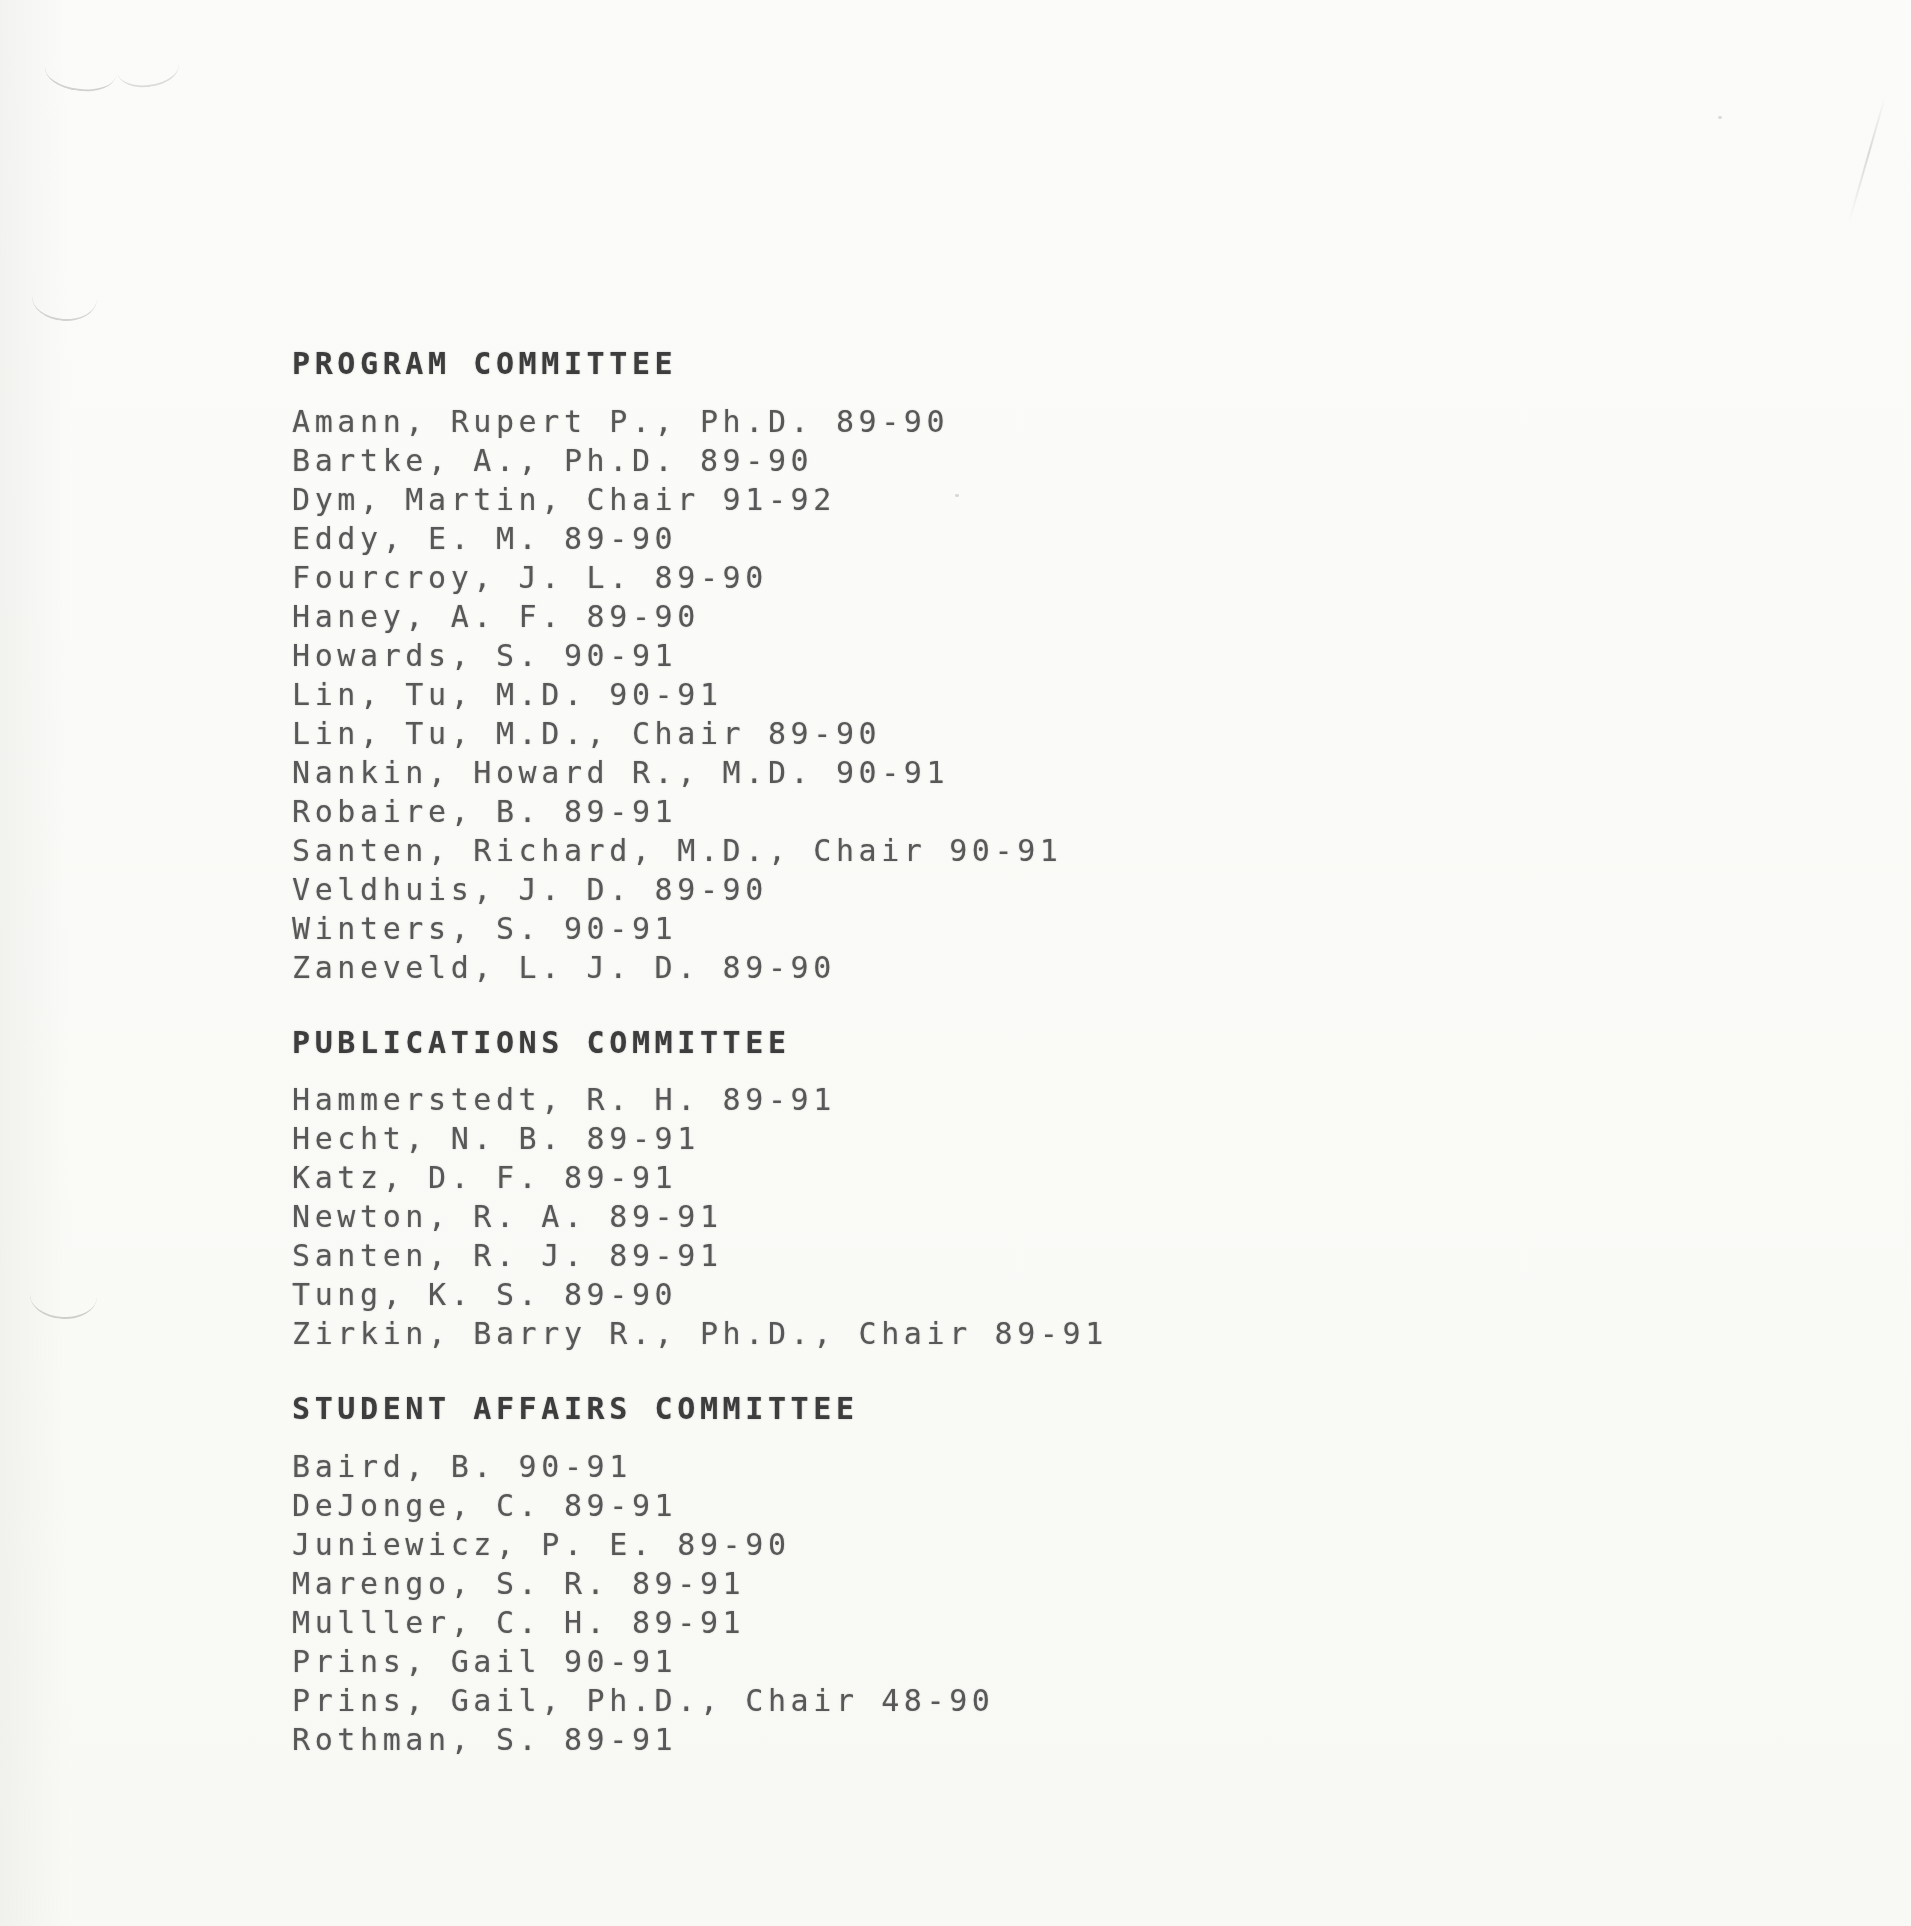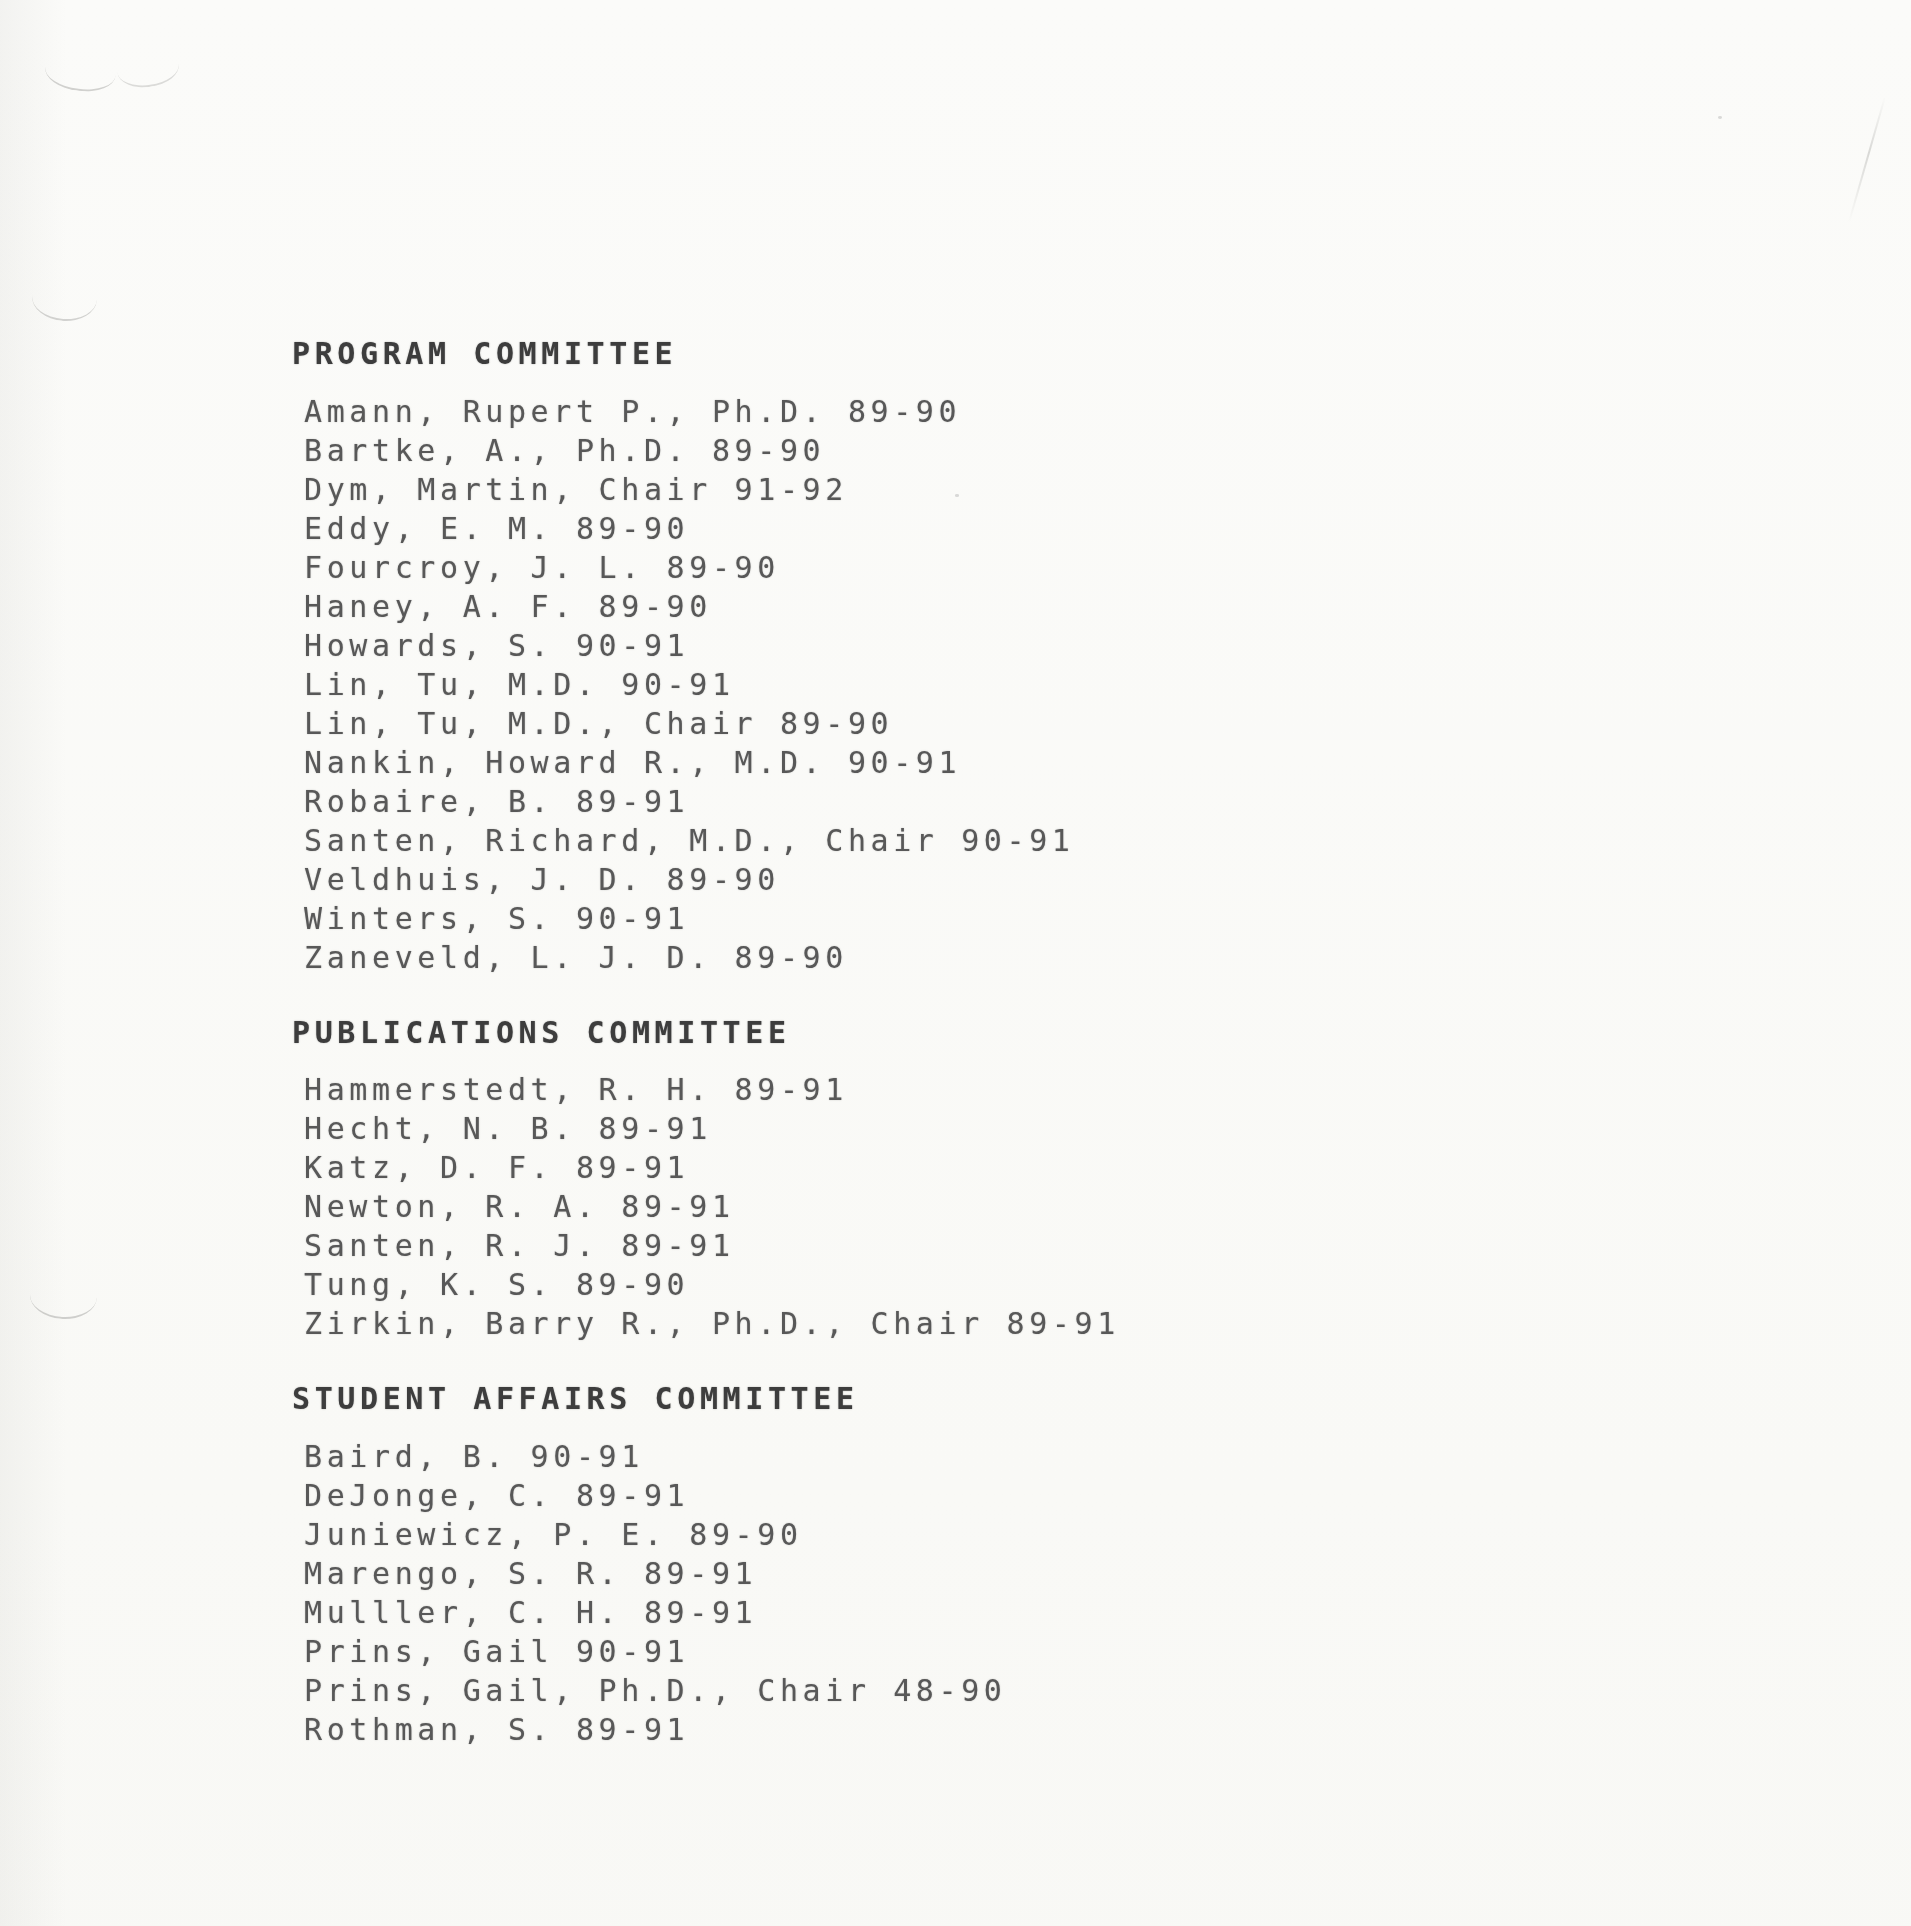--- a/index.html
+++ b/index.html
@@ -16,36 +16,36 @@
       linear-gradient(180deg, #fbfbf9 0%, #f9f9f6 55%, #f7f7f4 100%);
     font-family: "DejaVu Sans Mono", "Liberation Mono", monospace;
   }
   .page {
     position: absolute;
     inset: 0;
   }
   .content {
     position: absolute;
     left: 292px;
-    top: 334px;
+    top: 344px;
     width: 1310px;
   }
   .committee { margin: 0; padding: 0; }
   .committee + .committee { margin-top: 36px; }
   .committee-title {
     margin: 0 0 18.5px 0;
     font-size: 30px;
     font-weight: 700;
     line-height: 39px;
     letter-spacing: 4.6px;
     color: #3d3d3d;
     text-shadow: 0 0 1.5px rgba(60,60,60,0.45);
     white-space: pre;
   }
-  .members { margin: 12px; padding: 0; }
+  .members { margin: 0; padding: 0; }
   .member {
     font-size: 30px;
     font-weight: 400;
     line-height: 39px;
     letter-spacing: 4.6px;
     color: #585858;
     text-shadow: 0 0 1.5px rgba(90,90,90,0.40);
     white-space: pre;
   }
   

